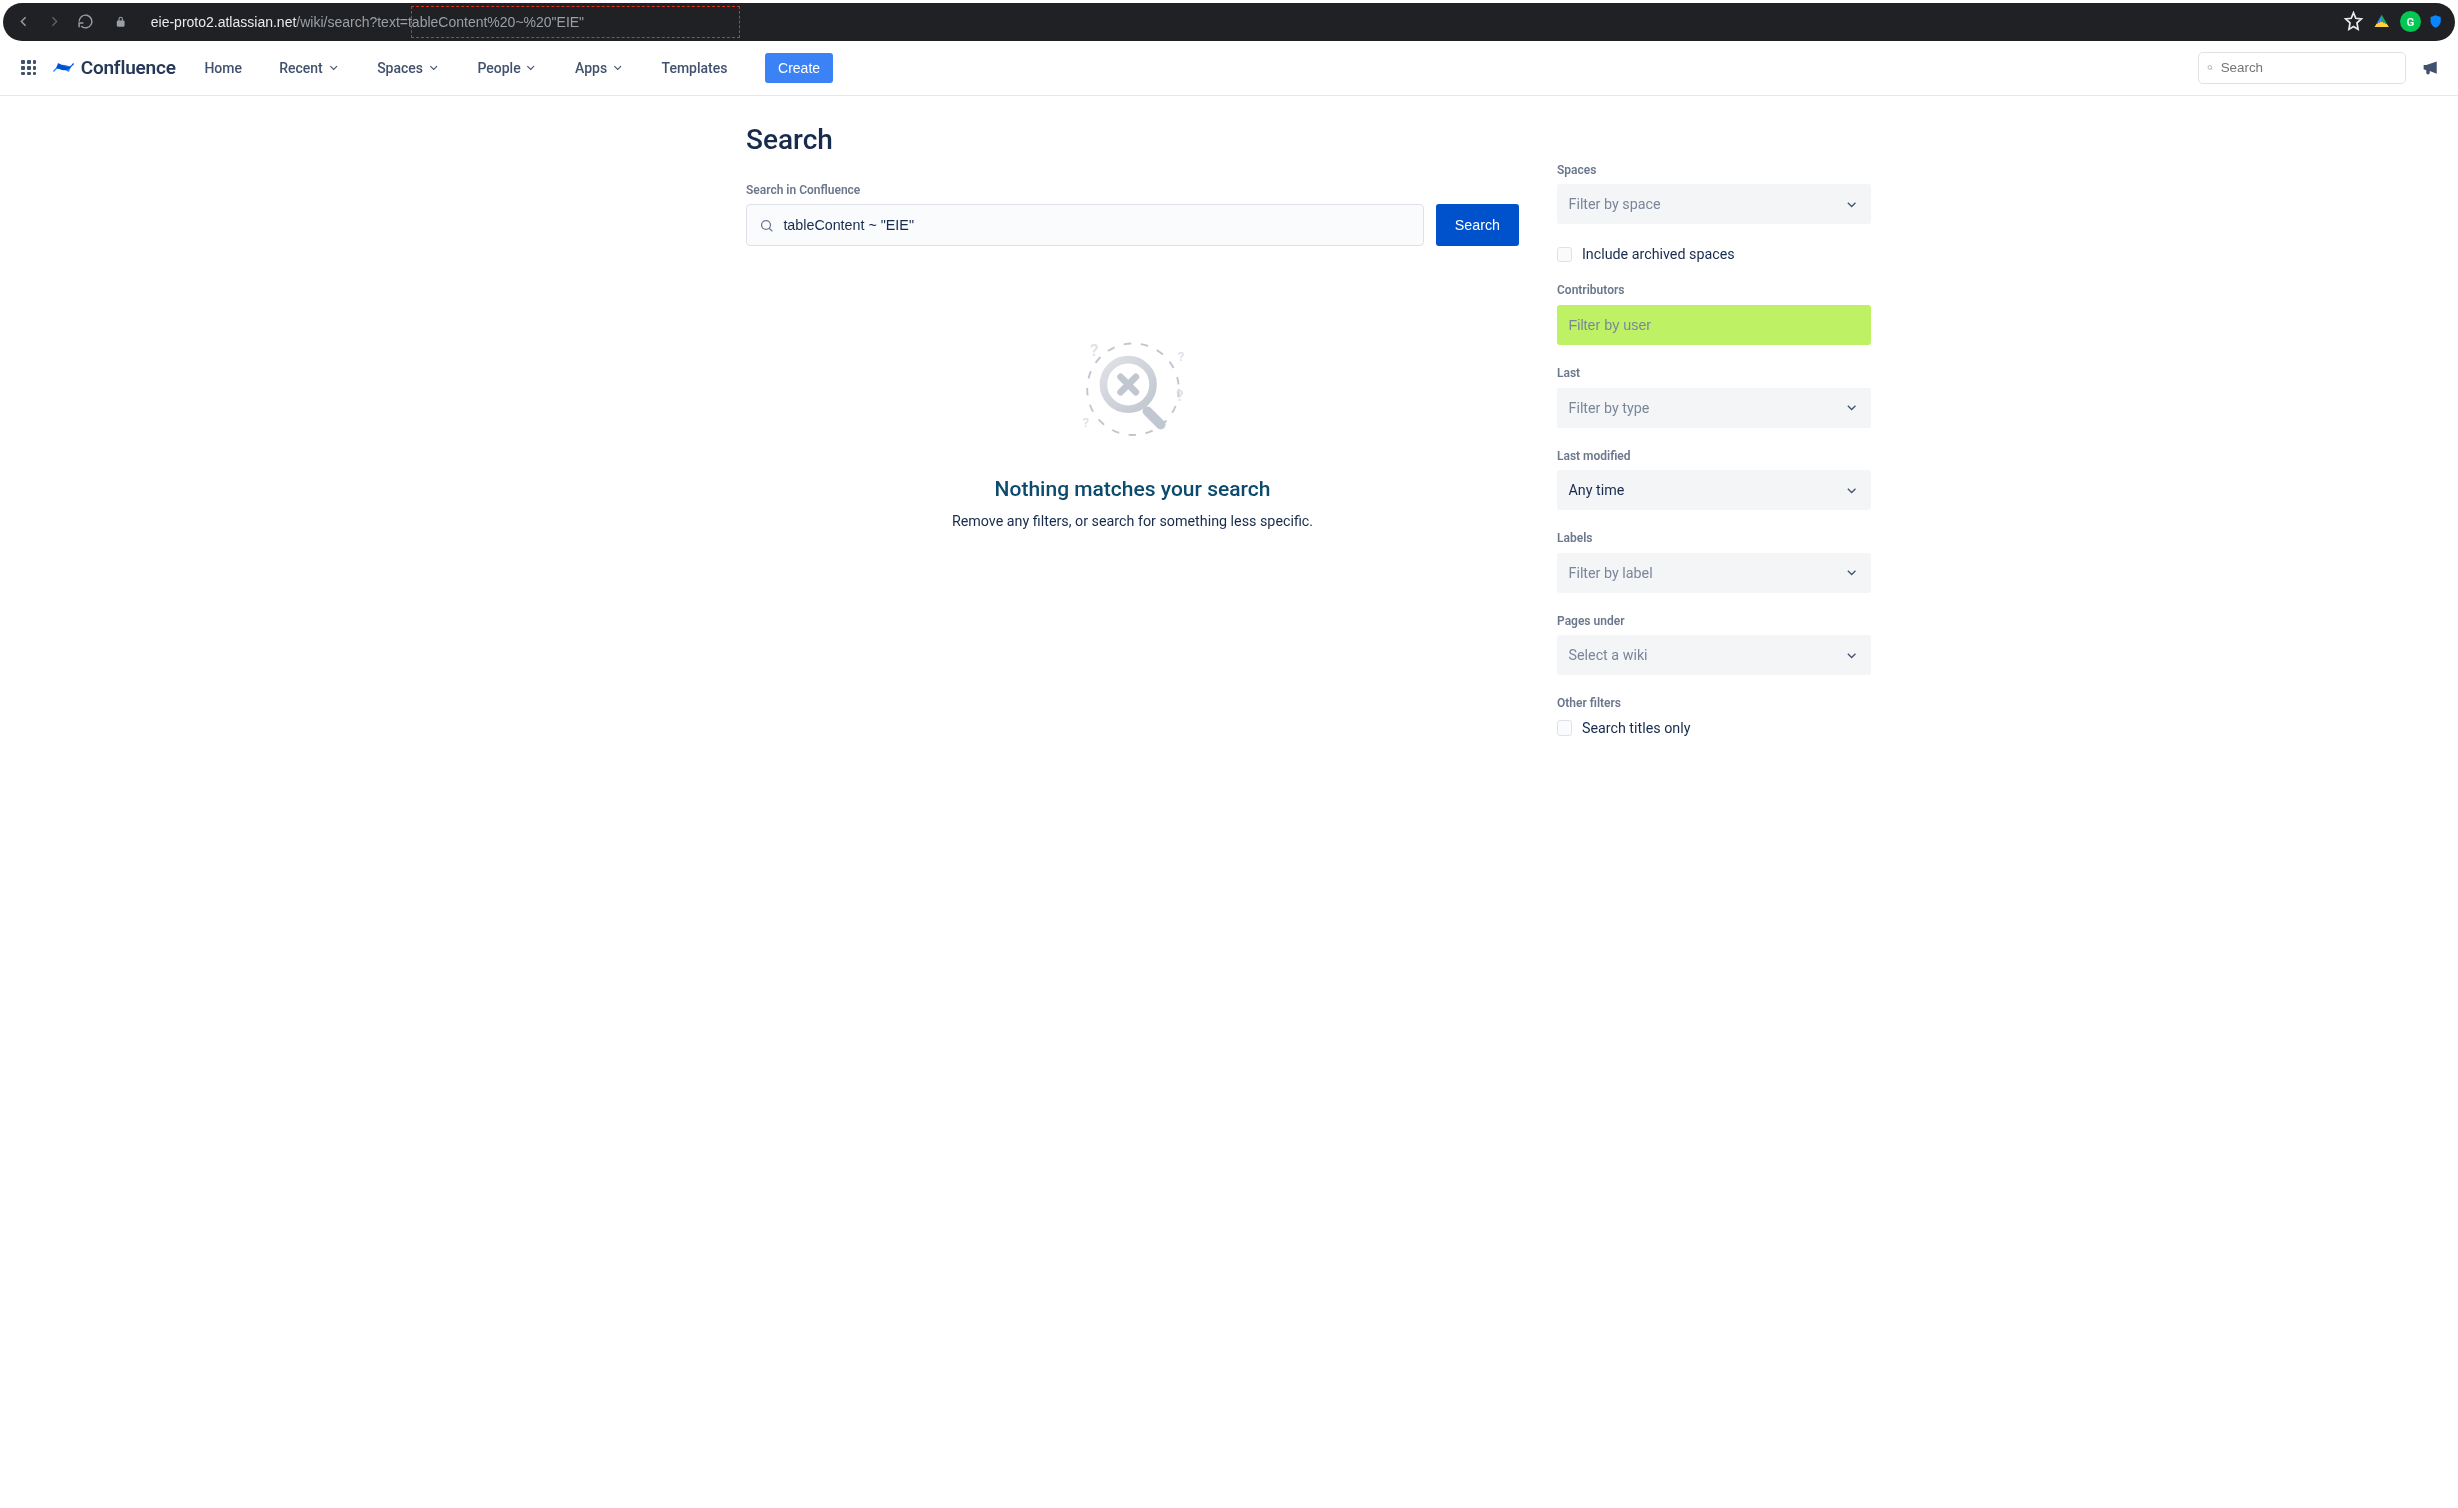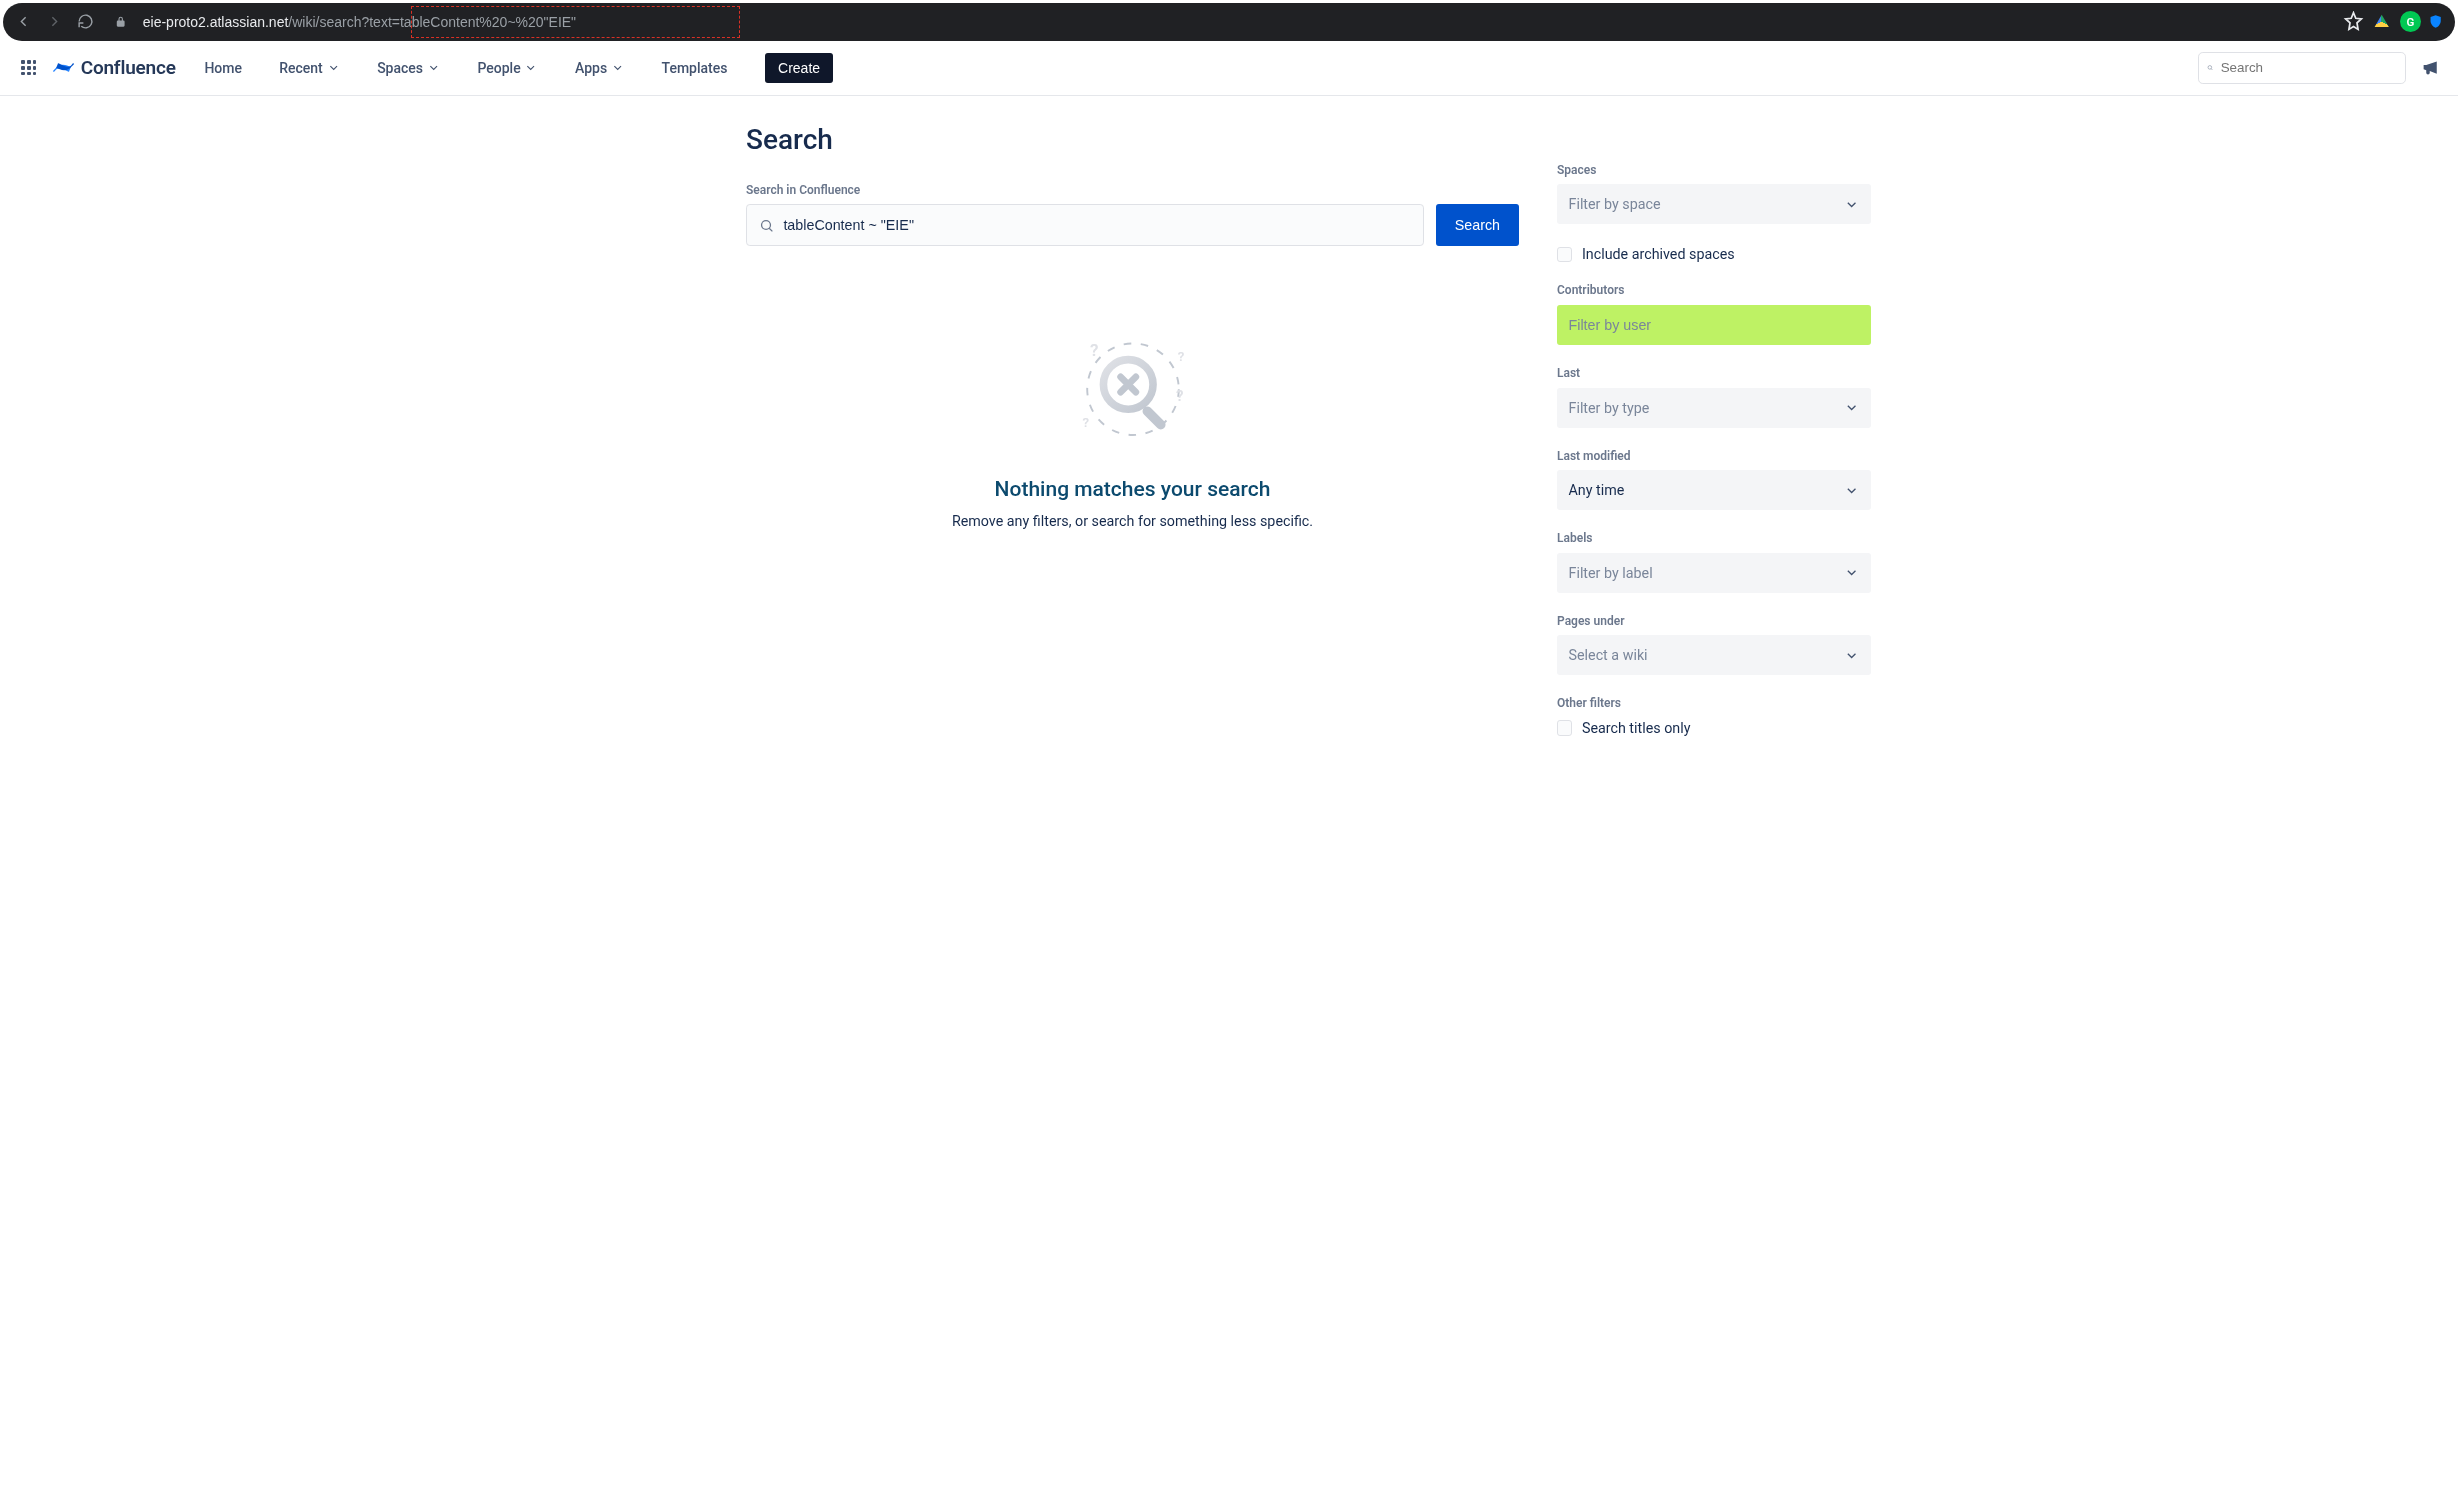--- a/index.html
+++ b/index.html
@@ -26,21 +26,21 @@
 .browser-btn.disabled { color: #5f6368; }
 .address-area {
   flex: 1;
   display: flex;
   align-items: center;
   height: 29px;
   border-radius: 14.3px;
   padding: 0 11.5px;
   color: #9aa0a6;
   font-size: 14px;
-  gap: 15px;
+  gap: 23px;
   position: relative;
 }
 .lock-icon svg { width: 13.4px; height: 13.4px; display:block; }
 .url-text { white-space: nowrap; font-family: -apple-system, Arial, sans-serif; }
 .url-text .host { color: #e8eaed; }
 .url-text .path { color: #9aa0a6; }
 .red-box {
   position: absolute;
   border: 1.9px dashed #d93025;
   top: -1.9px; bottom: -1.9px;
@@ -83,21 +83,21 @@
 .nav-link {
   padding: 5.7px 9.6px;
   color:#42526E;
   font-weight: 500;
   font-size: 14px;
   display:flex; align-items:center; gap:3.8px;
   border-radius:2.9px;
 }
 .nav-link .chev { width:13.4px; height:13.4px; }
 .create-btn {
-  background:#0f172a; color:#fff; border:none; font-weight:500;
+  background:#3b82f6; color:#fff; border:none; font-weight:500;
   padding: 6.7px 13.4px; border-radius:2.9px; font-size: 14px; margin-left: 9.6px;
 }
 .header-spacer { flex:1; }
 .header-search {
   width: 208px; height: 32.5px;
   border: 1.9px solid #DFE1E6; border-radius: 4.8px;
   display:flex; align-items:center; padding: 0 7.6px; gap:7.6px;
   color:#6B778C;
 }
 .header-search input {

